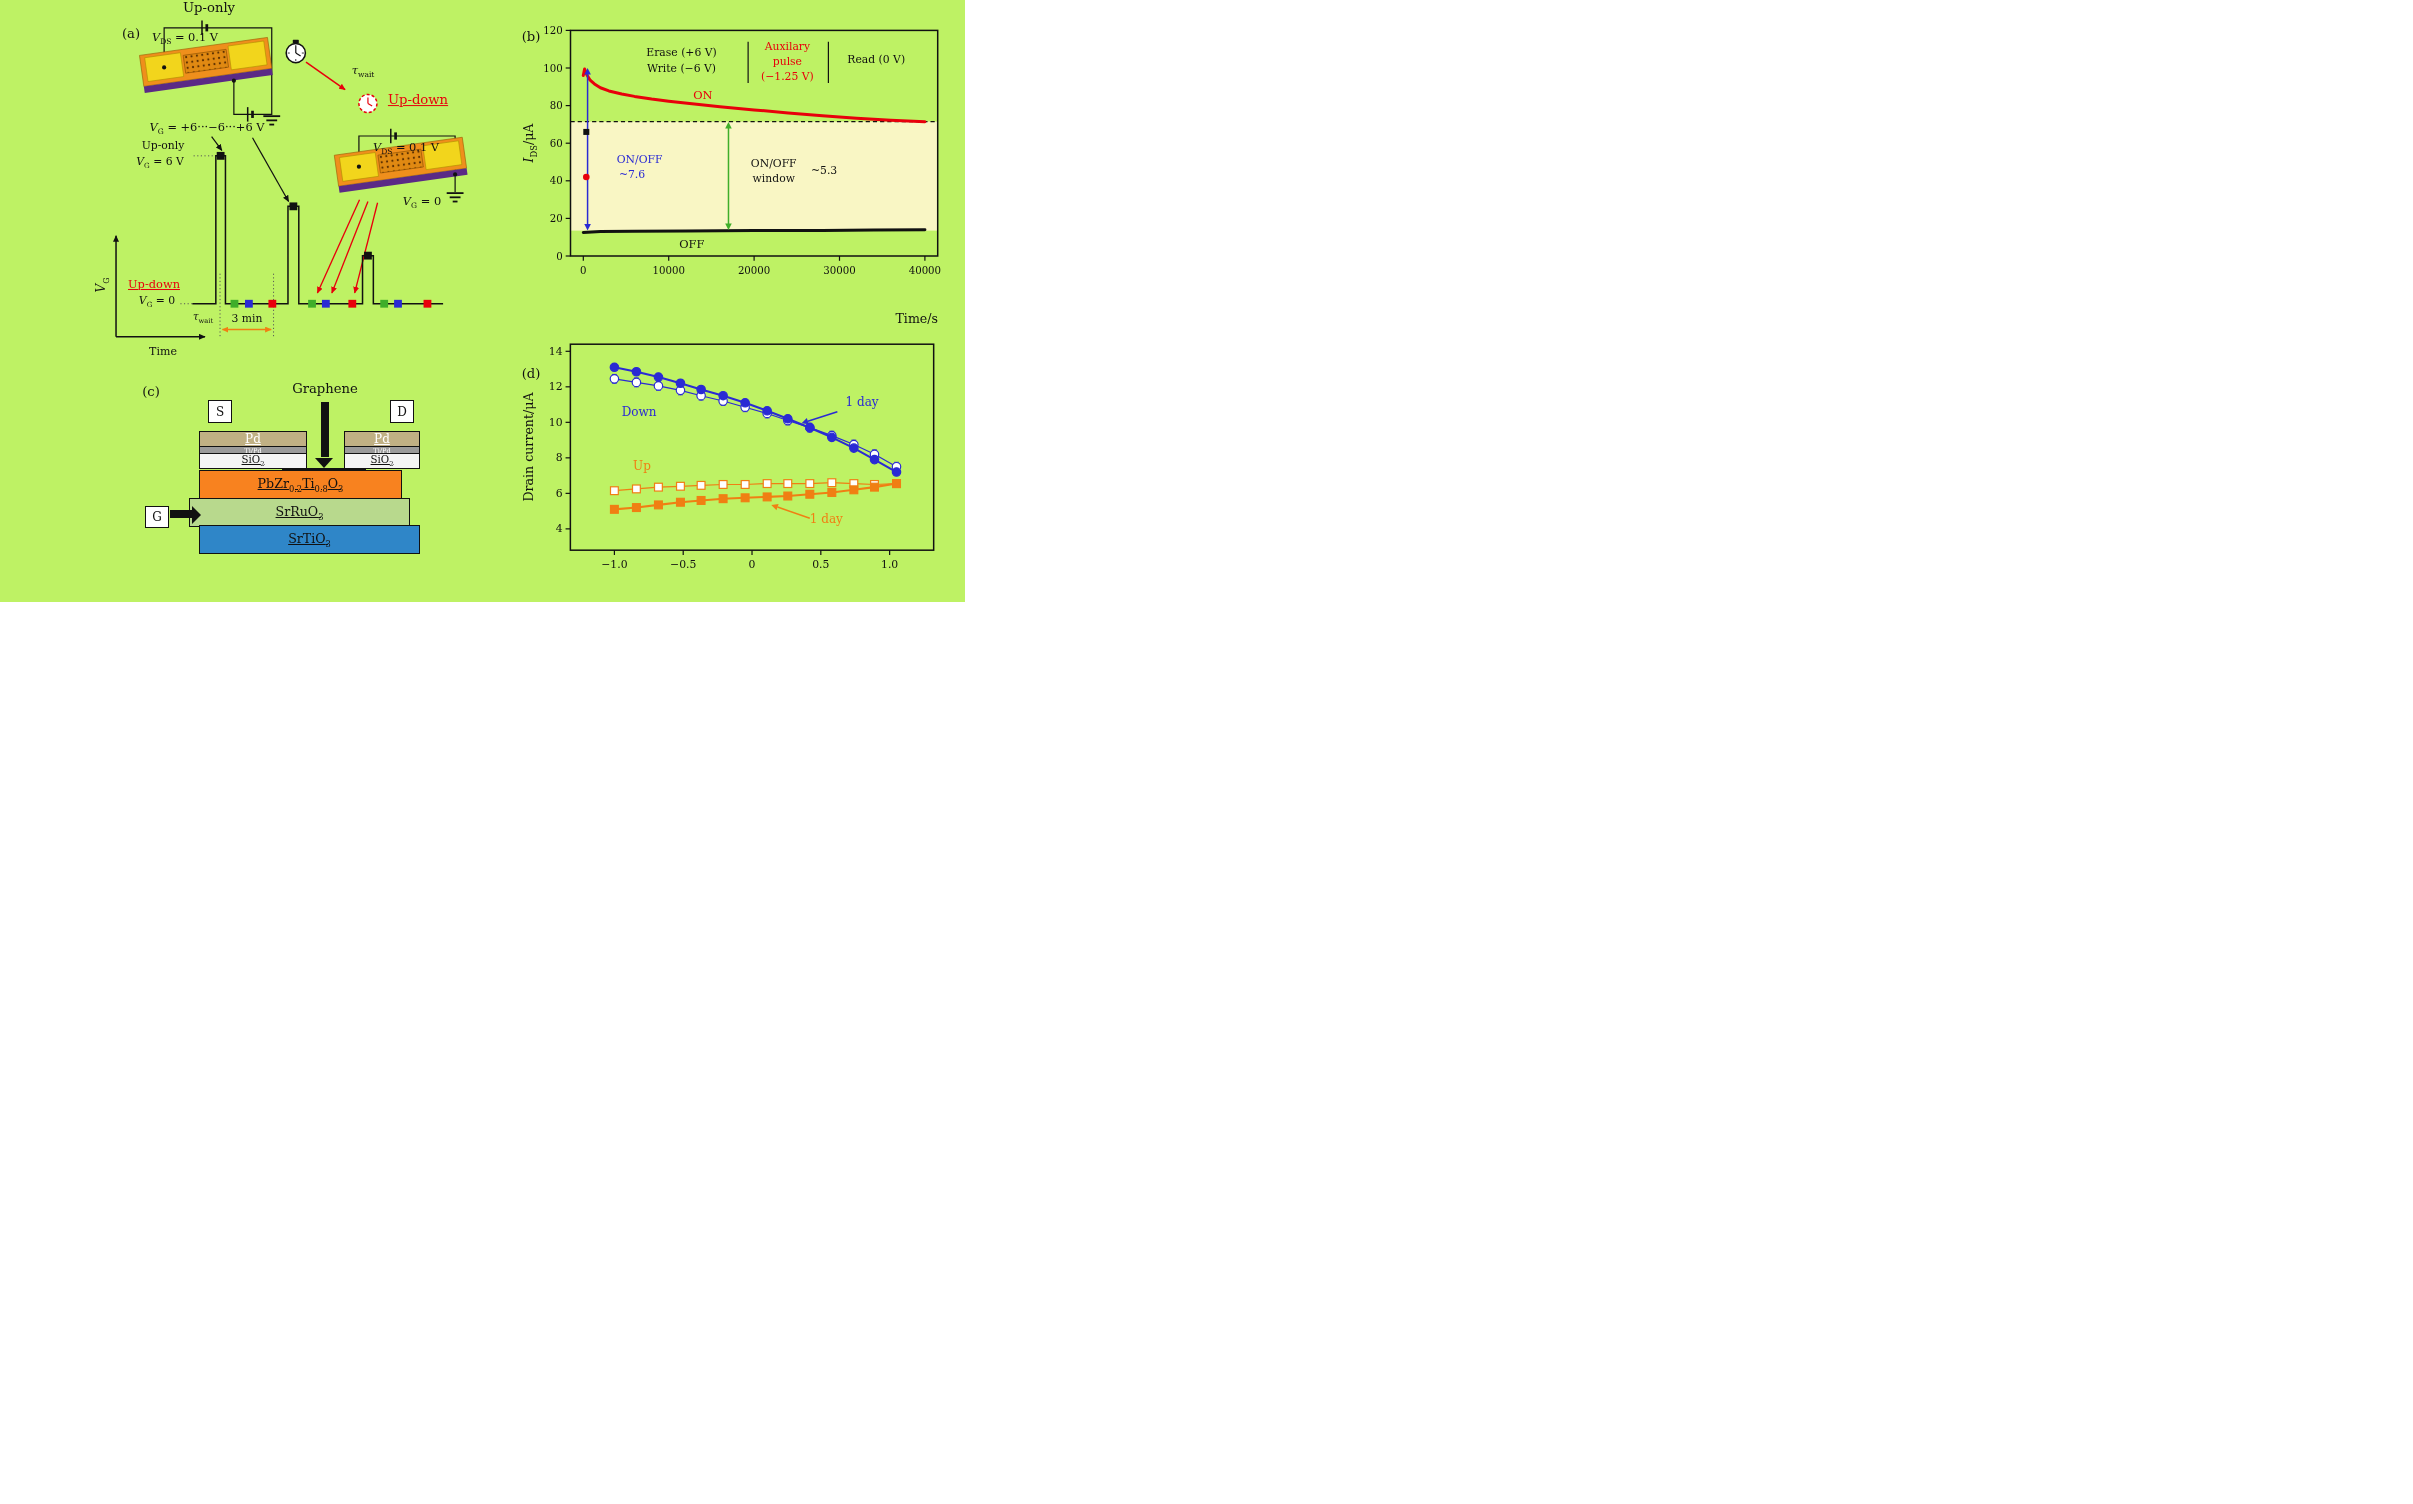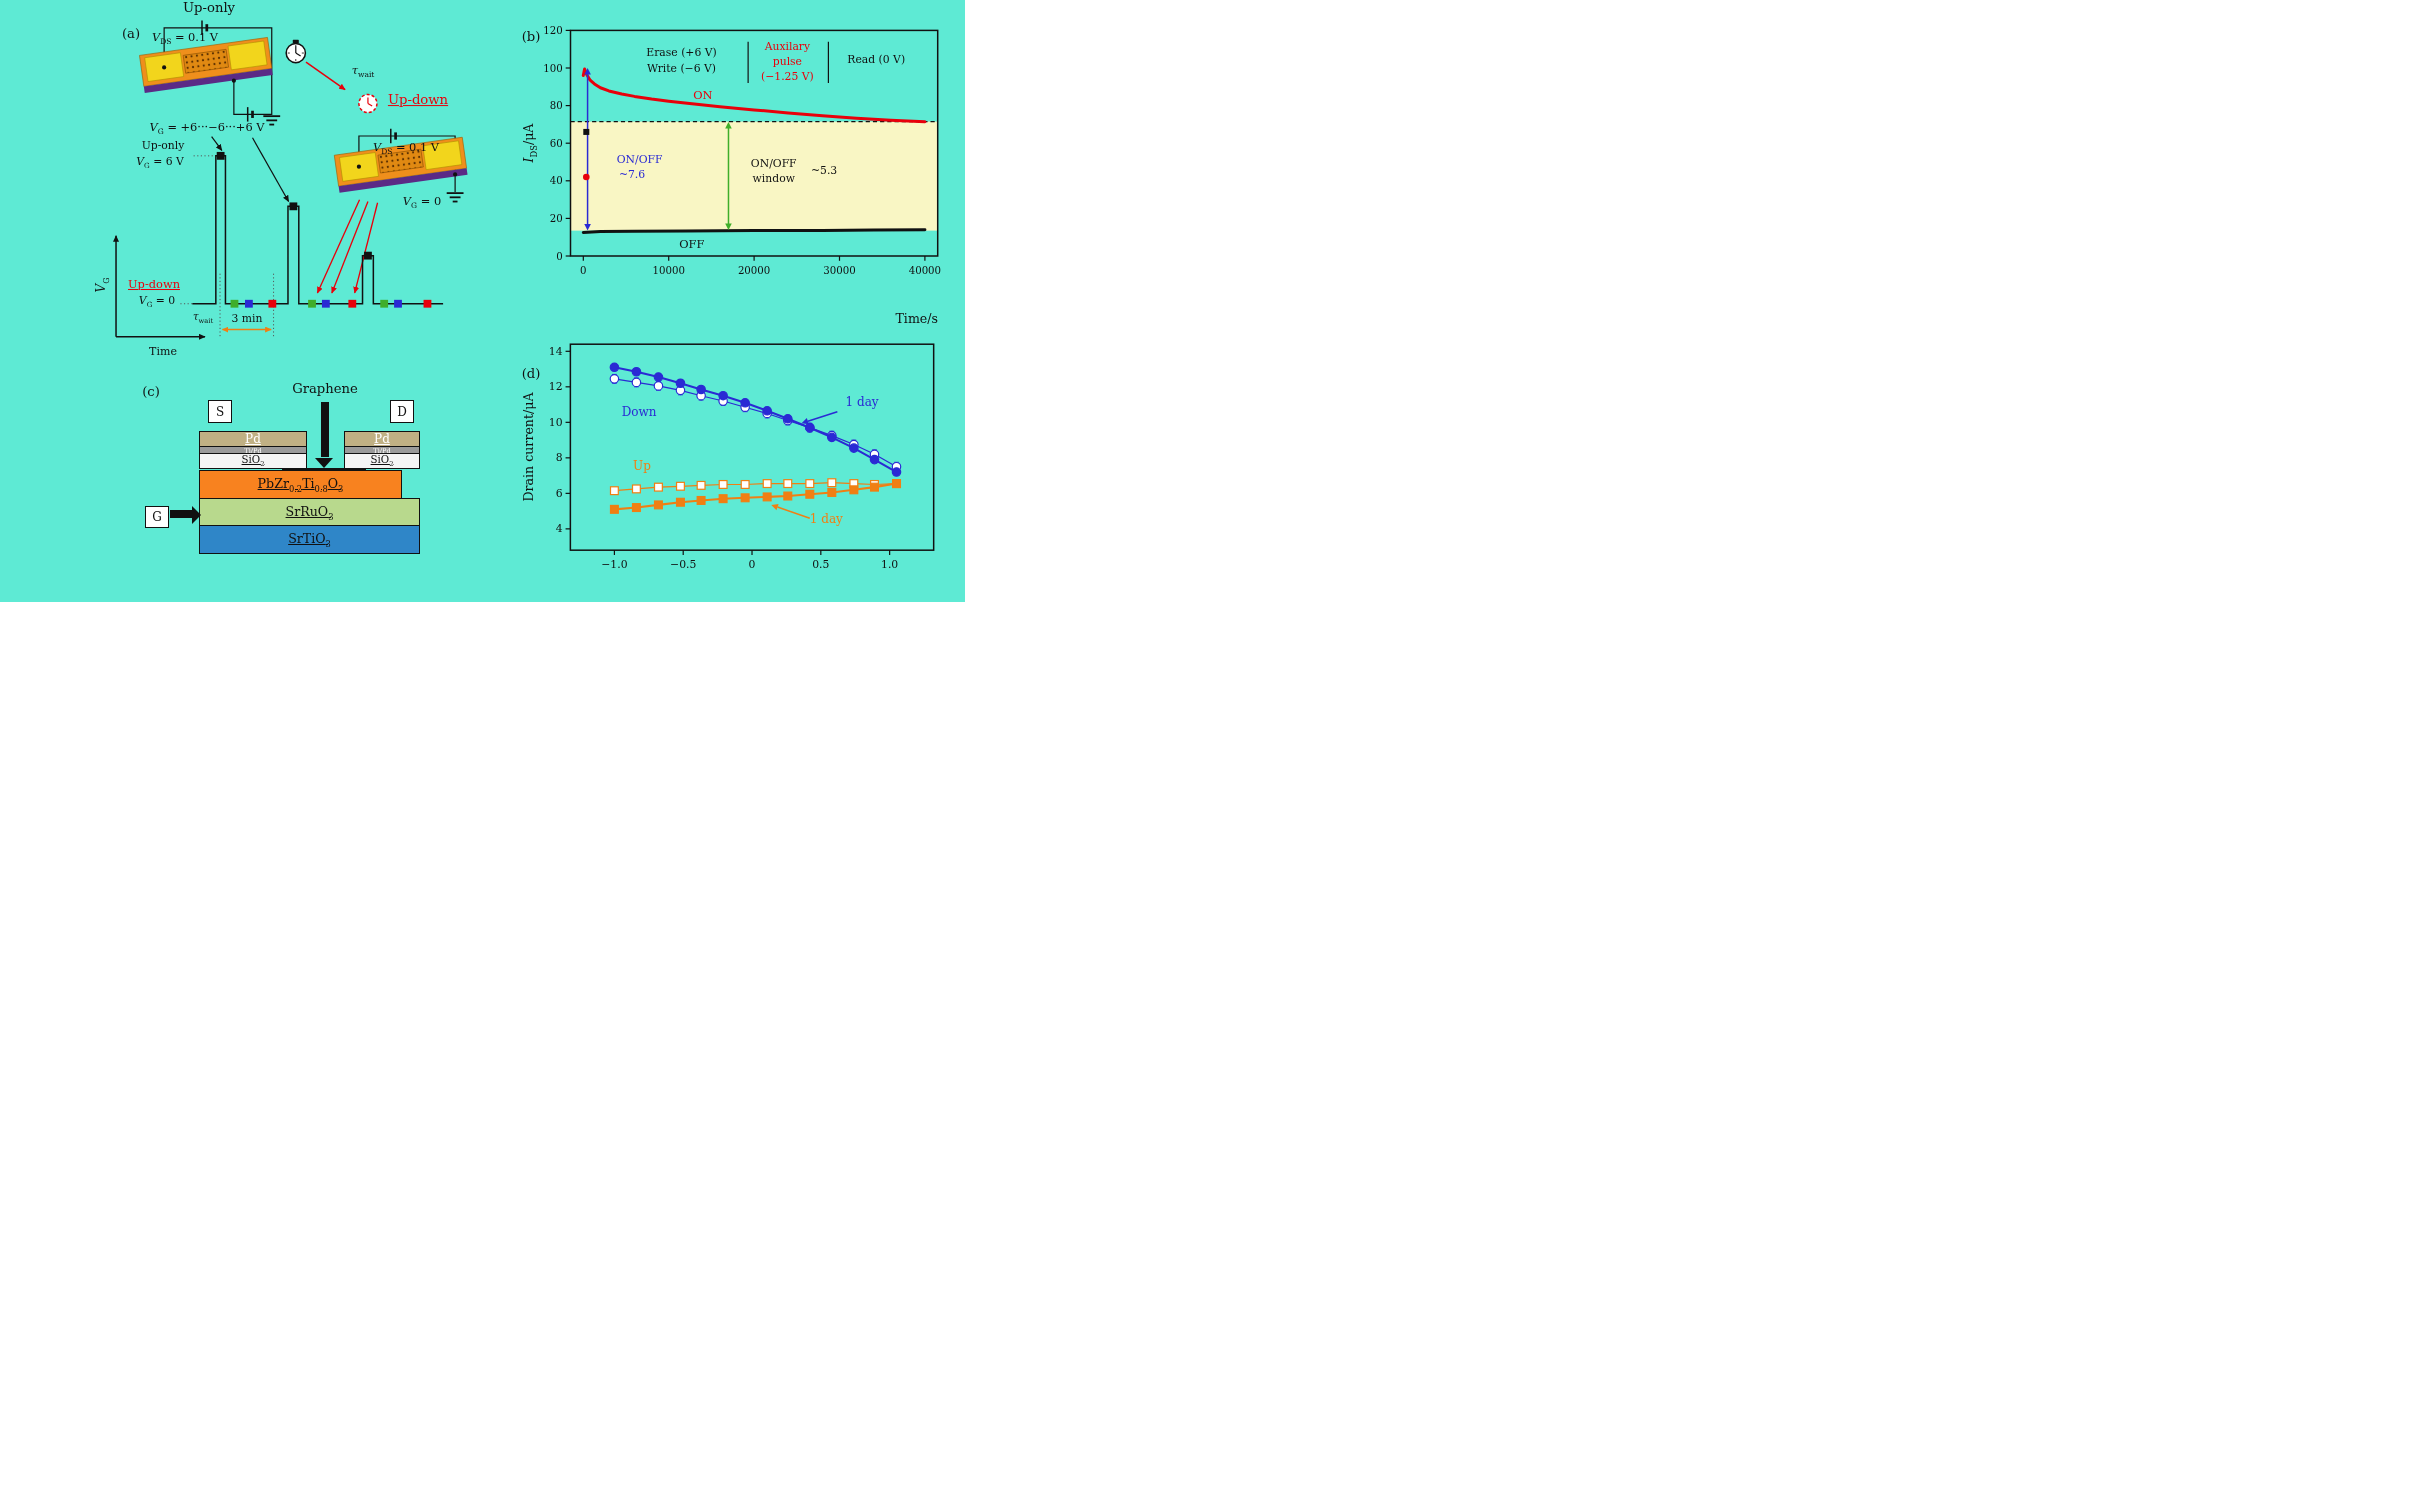--- a/index.html
+++ b/index.html
@@ -1,16 +1,16 @@
 <!DOCTYPE html>
 <html style="--red: #e8000b; --blue: #2a2ad4; --green: #3fae2a; --orange: #f07f13; --band_yellow: #f9f6c4; --dev_orange: #ef8f1c; --dev_gold: #f2d51c; --dev_purple: #5b2a86; --pd_tan: #c0b084; --tipd_gray: #9a9a9a; --sio2_white: #f4f4f4; --pzt_orange: #f8821f; --sro_green: #b8d98d; --sto_blue: #2f86c8; --ink: #111111;font-size:9.6px"><head>
 <meta charset="utf-8">
 <style>
   html,body{margin:0;padding:0;background:#fff;}
-  #page{position:relative;width:965px;height:602px;background:#5eead4;color:#111;
+  #page{position:relative;width:965px;height:602px;background:#bef264;color:#111;
         font-family:"DejaVu Serif",serif;overflow:hidden;}
   .lbl{position:absolute;transform:translate(-50%,-50%);white-space:nowrap;line-height:1.05;}
   .lbl sub,.ylab sub,.layer sub,.xlab sub{font-size:66%;}
   .rot{transform:translate(-50%,-50%) rotate(-90deg);}
   .red{color:var(--red);text-decoration:underline;}
   .chart{position:absolute;}
   .ylab{position:absolute;transform:translate(-50%,-50%) rotate(-90deg);white-space:nowrap;font-size:12.6px;}
   .xlab{position:absolute;text-align:right;font-size:12.6px;margin-top:25px;}
   svg text{font-family:"DejaVu Serif",serif;}
   #panel-c div{box-sizing:border-box;}
@@ -269,21 +269,21 @@
       </div>
     <div class="layer" style="left:242px;top:82px;width:76px;height:15.6px;background:var(--sio2_white);font-size:10.2px">
         <span><span>SiO</span><sub>2</sub></span>
       </div>
 
     <div style="position:absolute;left:180px;top:97px;width:84px;height:3.6px;background:#111"></div>
 
     <div class="layer" style="left:97px;top:99px;width:203px;height:29px;background:var(--pzt_orange);font-size:12.6px">
         <span><span>PbZr</span><sub>0.2</sub><span>Ti</span><sub>0.8</sub><span>O</span><sub>3</sub></span>
       </div>
-    <div class="layer" style="left:97px;top:127px;width:221px;height:29px;background:var(--sro_green);font-size:12.6px">
+    <div class="layer" style="left:87px;top:127px;width:221px;height:29px;background:var(--sro_green);font-size:12.6px">
         <span><span>SrRuO</span><sub>3</sub></span>
       </div>
     <div class="layer" style="left:97px;top:154px;width:221px;height:29px;background:var(--sto_blue);font-size:12.6px">
         <span><span>SrTiO</span><sub>3</sub></span>
       </div>
 
     <div class="box" style="left:43px;top:135px;width:24px;height:22px">
       <span>G</span>
       </div>
     <div style="position:absolute;left:68px;top:139px;width:21.6px;height:8.4px;background:#111"></div>

